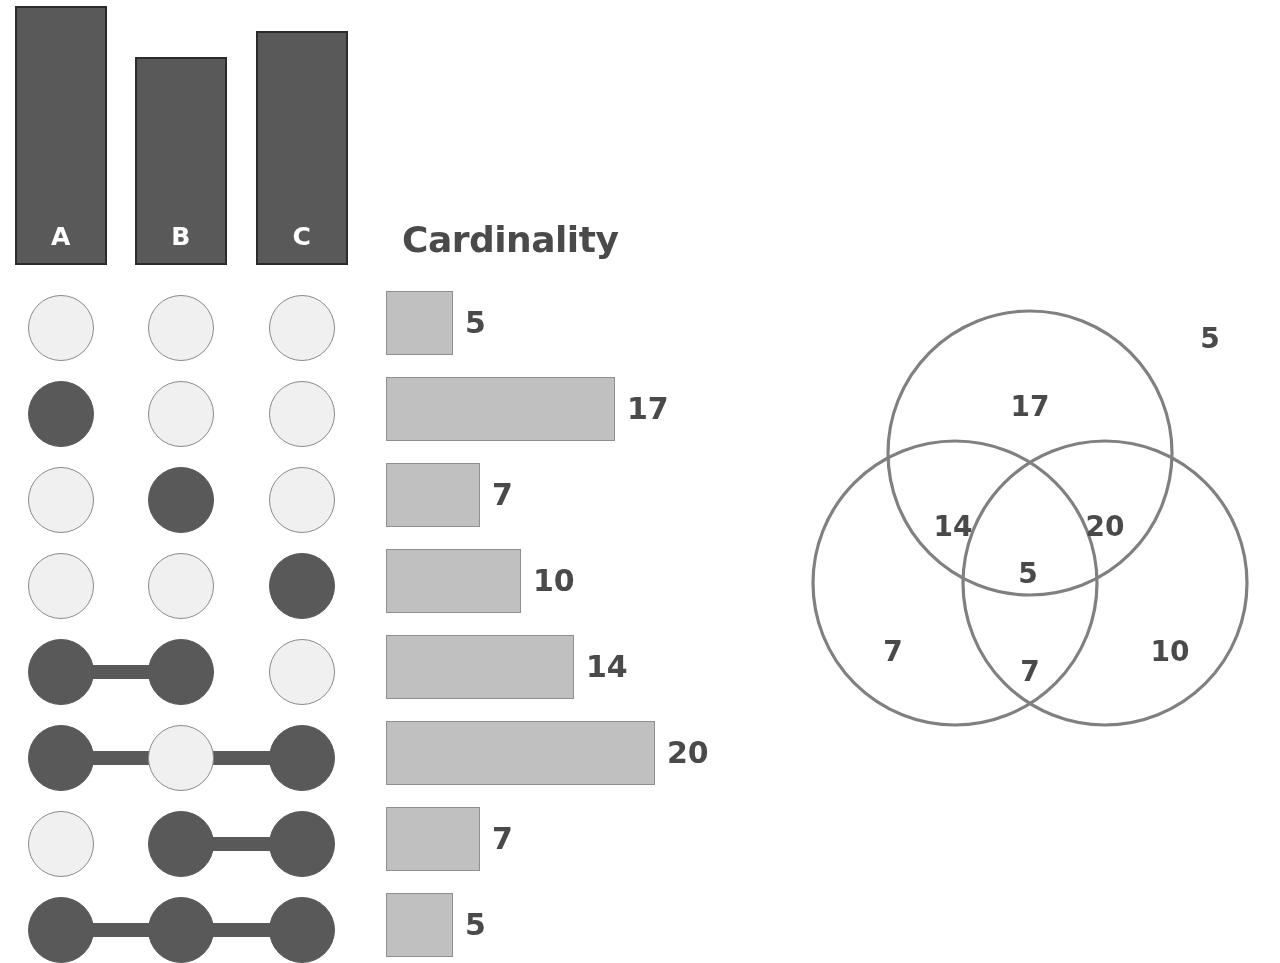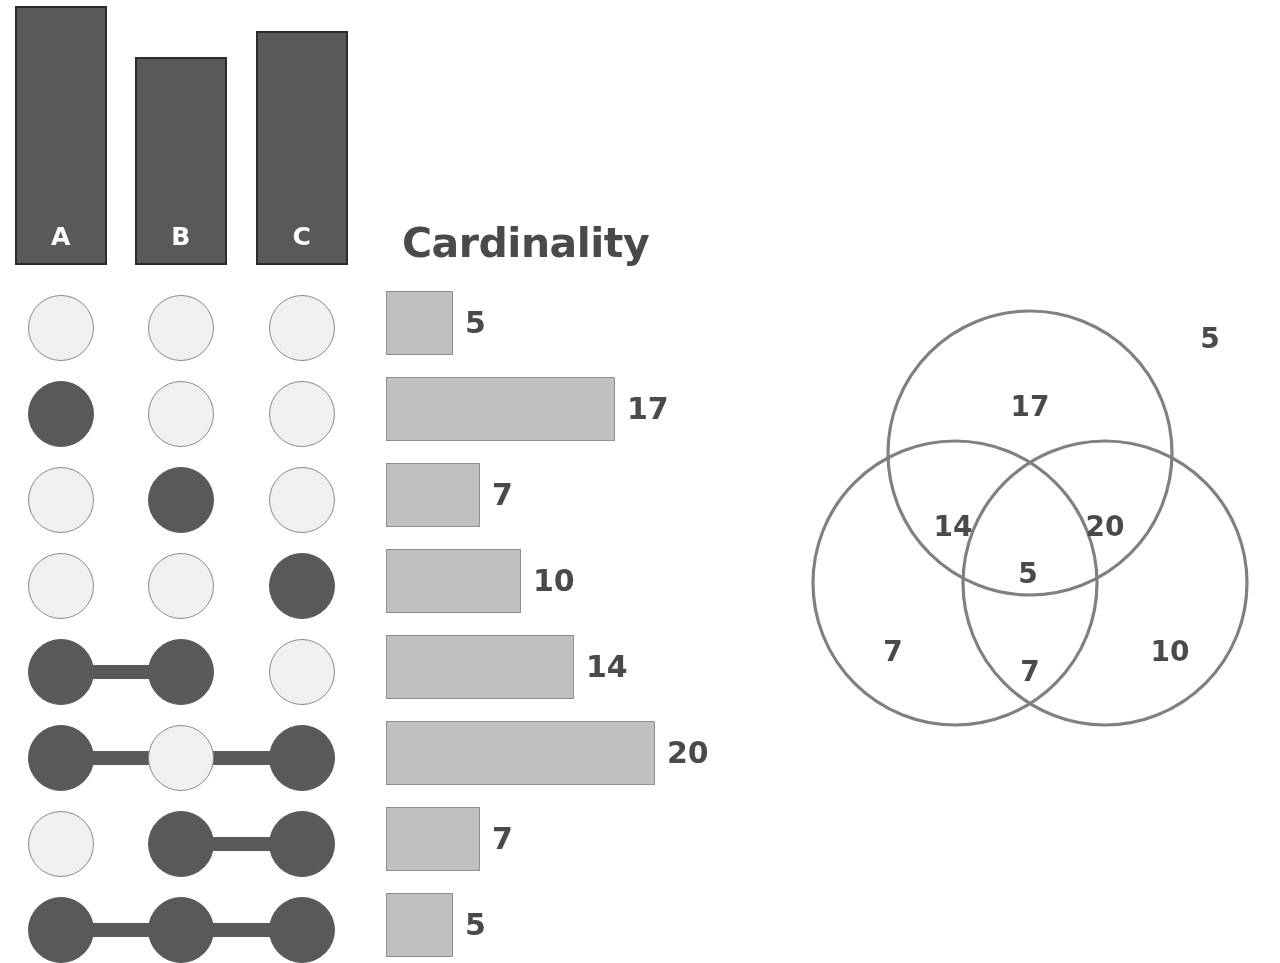--- a/index.html
+++ b/index.html
@@ -50,21 +50,21 @@
   }
   .setbar.s0 { left: 15px; }
   .setbar.s1 { left: 135px; }
   .setbar.s2 { left: 256px; }
 
   
   .card-title {
     position: absolute;
     left: 402px;
     top: 219px;
-    font-size: 41px;
+    font-size: 36px;
     font-weight: bold;
     color: #4a4a4a;
     letter-spacing: -0.5px;
     white-space: nowrap;
   }
 
   
   .matrix {
     position: absolute;
     left: 0;

